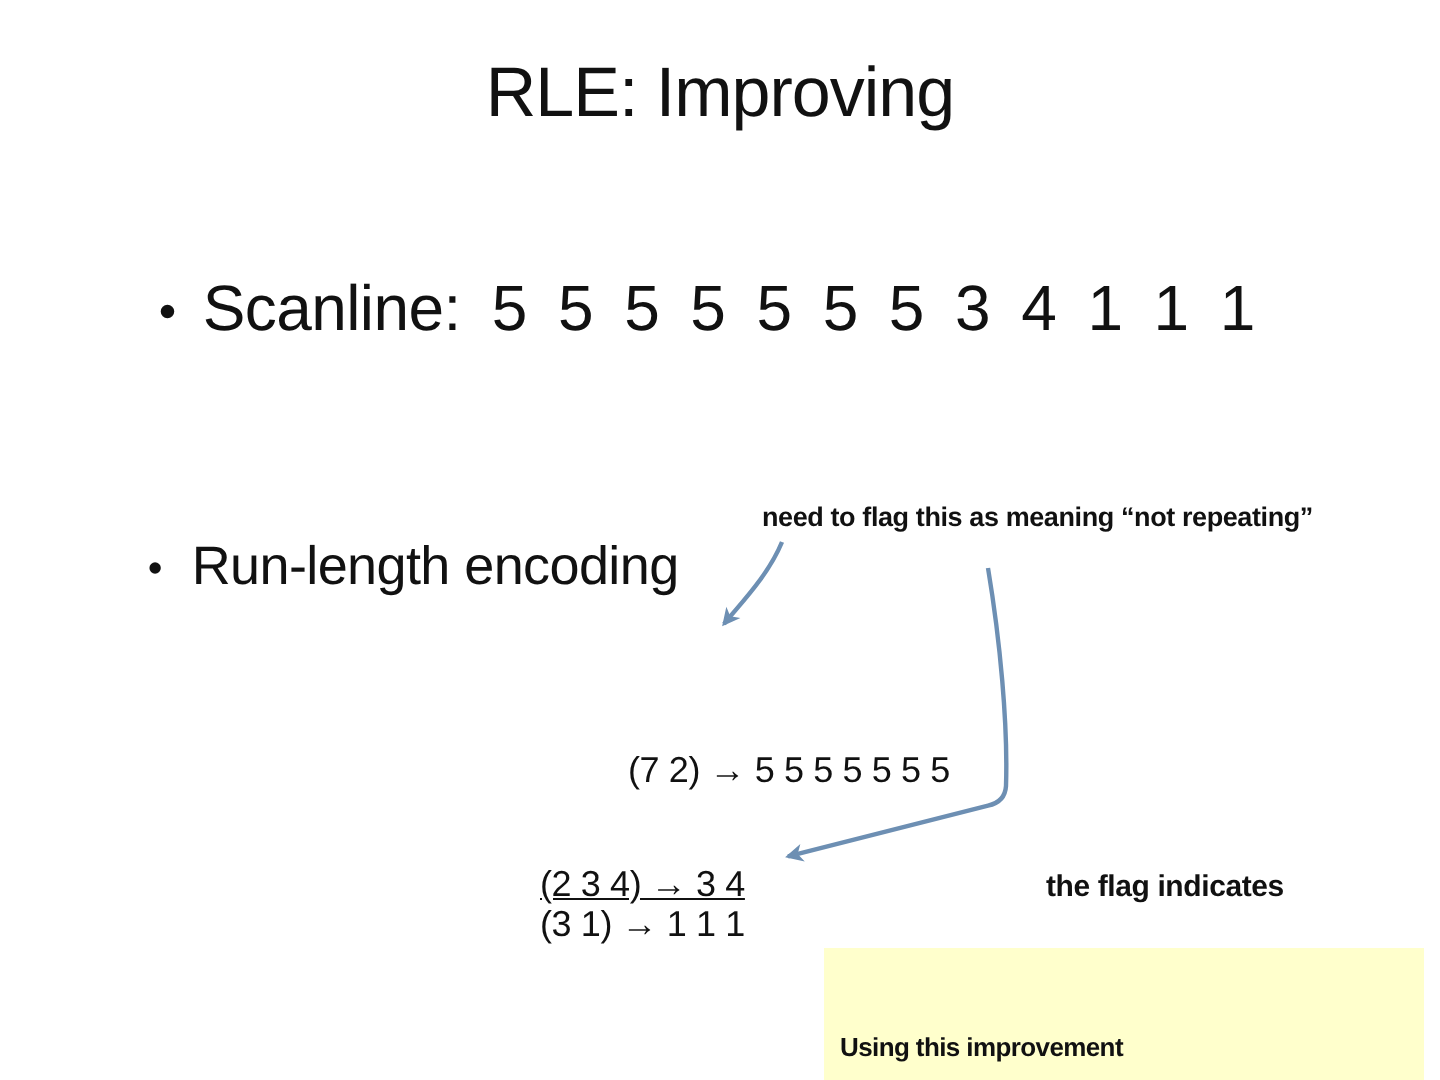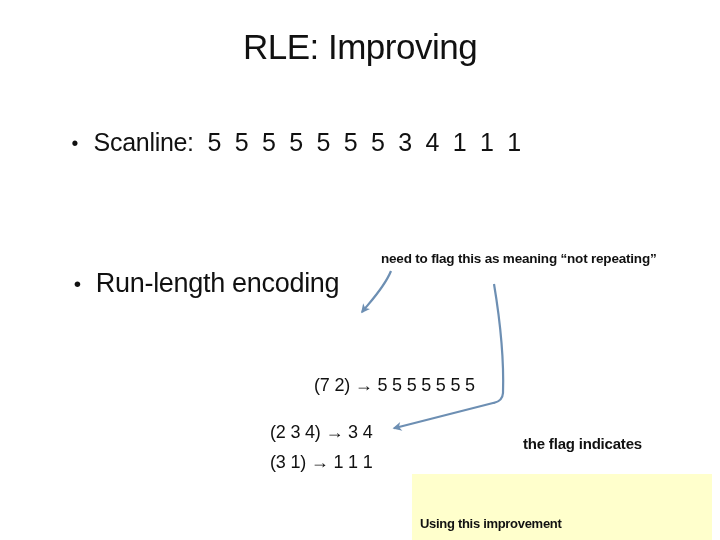--- a/index.html
+++ b/index.html
@@ -23,21 +23,21 @@
     left:45px;
     white-space:pre;
     letter-spacing:-0.3px;
   }
   .bullet-line .dot{
     display:inline-block;
     width:22px;
     font-size:0.78em;
     vertical-align:1px;
   }
-  .b1{top:99px;font-size:25px;}
+  .b1{top:99px;font-size:32px;}
   .b1 .label{word-spacing:7px;}
   .b2{top:237px;font-size:27px;}
   .annotation{
     left:381px;top:251px;
     font-size:13.5px;font-weight:bold;
     letter-spacing:-0.2px;
     white-space:pre;
   }
   .encoded{
     left:186px;top:313px;
@@ -45,21 +45,21 @@
     letter-spacing:-0.3px;
     white-space:pre;
   }
   .expansion{
     left:270px;
     font-size:18px;
     white-space:pre;
     letter-spacing:-0.2px;
   }
   .e1{top:375px;margin-left:44px;}
-  .e2{top:422px;}
+  .e2{top:432px;text-decoration:underline;}
   .e3{top:452px;text-align:center;}
   .flag-note{
     left:523px;top:389px;
     font-size:15px;font-weight:bold;
     line-height:22px;
     letter-spacing:-0.2px;
     white-space:pre;
   }
   .improvement-note{
     left:412px;top:474px;

